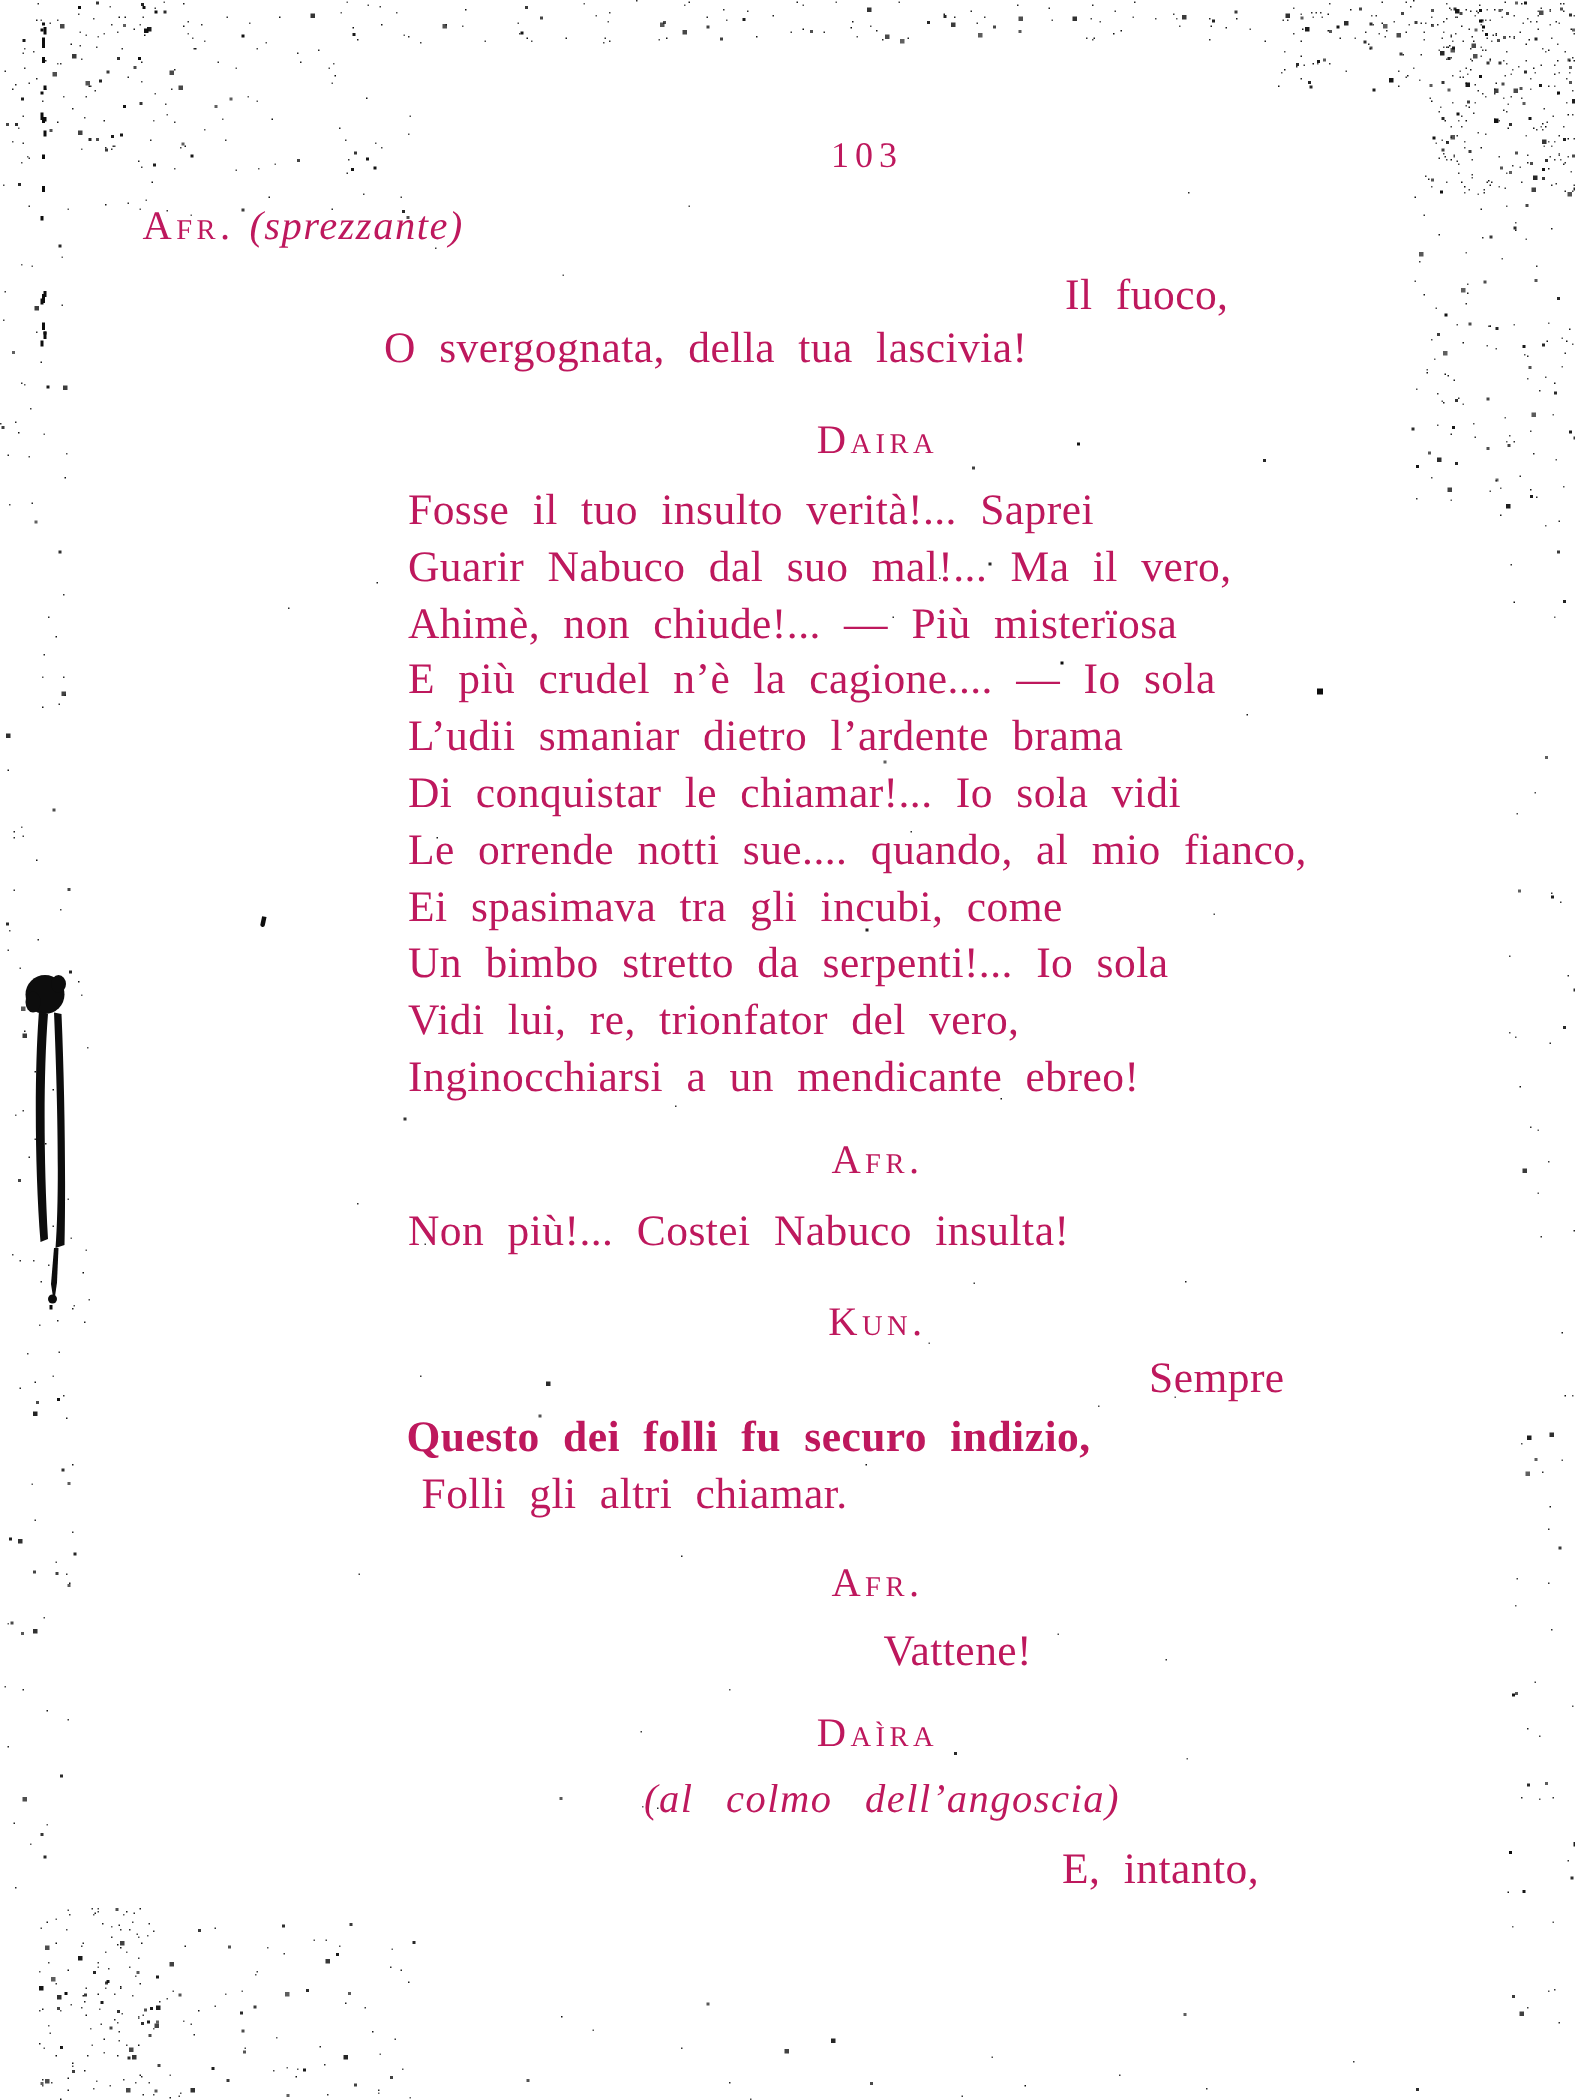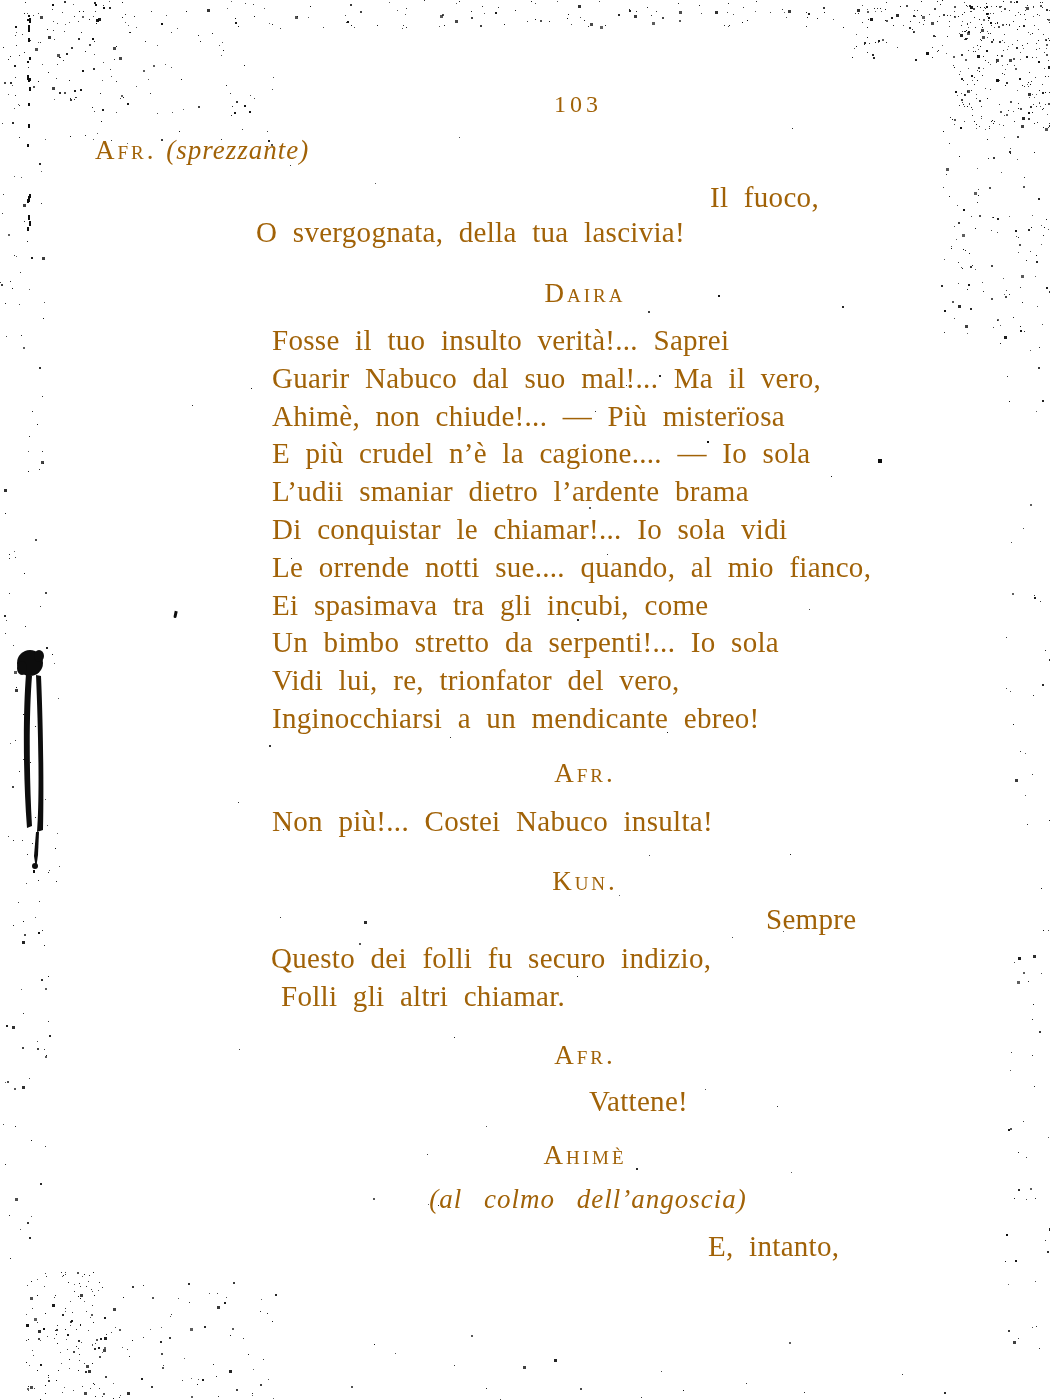--- a/index.html
+++ b/index.html
@@ -2,21 +2,21 @@
 <html><head>
 <meta charset="utf-8">
 <style>
   html,body{margin:0;padding:0;background:#e8e8e8;}
   .page{
     position:relative;
     width:1050px;height:1400px;
     background:#ffffff;
     overflow:hidden;
     font-family:"Liberation Serif","DejaVu Serif",serif;
-    color:#a16207;
+    color:#be185d;
   }
   .abs{position:absolute;white-space:nowrap;}
   .body-line{
     font-size:29px;
     letter-spacing:0.3px;
     word-spacing:8px;
     line-height:1;
   }
   .verse-block{
     font-size:29px;
@@ -1401,23 +1401,23 @@
     <div>Un bimbo stretto da serpenti!... Io sola</div>
     <div>Vidi lui, re, trionfator del vero,</div>
     <div>Inginocchiarsi a un mendicante ebreo!</div>
   </div>
 
   <div class="abs speaker centered" style="top:760px;">Afr.</div>
   <div class="abs body-line" style="left:272px;top:807px;">Non più!... Costei Nabuco insulta!</div>
 
   <div class="abs speaker centered" style="top:868px;">Kun.</div>
   <div class="abs body-line" style="left:766px;top:905px;">Sempre</div>
-  <div class="abs body-line" style="left:271px;top:944px;">Questo dei folli fu securo indizio,</div>
+  <div class="abs body-line" style="left:271px;top:944px;font-weight:bold;">Questo dei folli fu securo indizio,</div>
   <div class="abs body-line" style="left:271px;top:982px;margin-left:10px;">Folli gli altri chiamar.</div>
 
   <div class="abs speaker centered" style="top:1042px;">Afr.</div>
   <div class="abs body-line" style="left:589px;top:1087px;">Vattene!</div>
 
-  <div class="abs speaker centered" style="top:1142px;">Ahimè</div>
+  <div class="abs speaker centered" style="top:1142px;">Daìra</div>
   <div class="abs direction-line" style="left:123px;width:930px;text-align:center;top:1186px;">(al colmo dell’angoscia)</div>
   <div class="abs body-line" style="left:708px;top:1232px;">E, intanto,</div>
 
 </div>
 
 </body></html>

